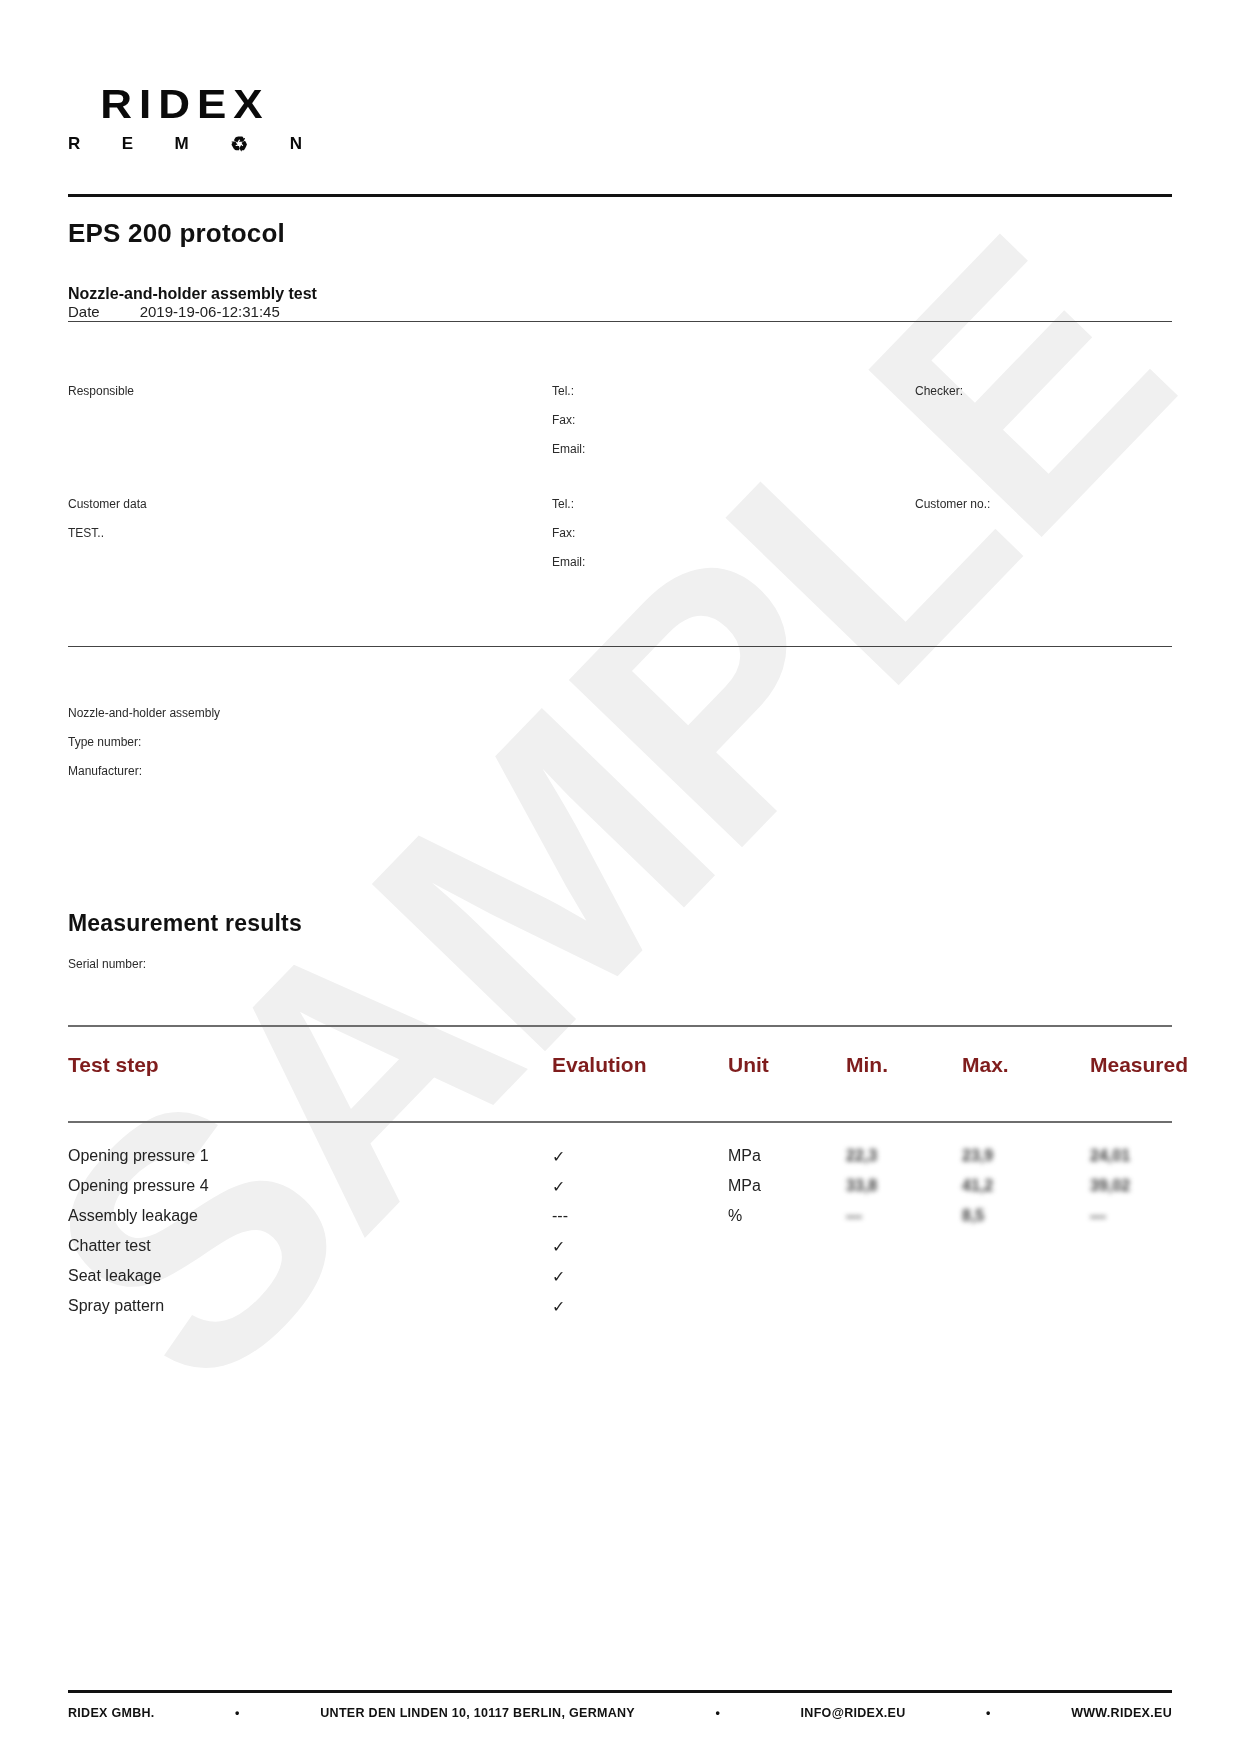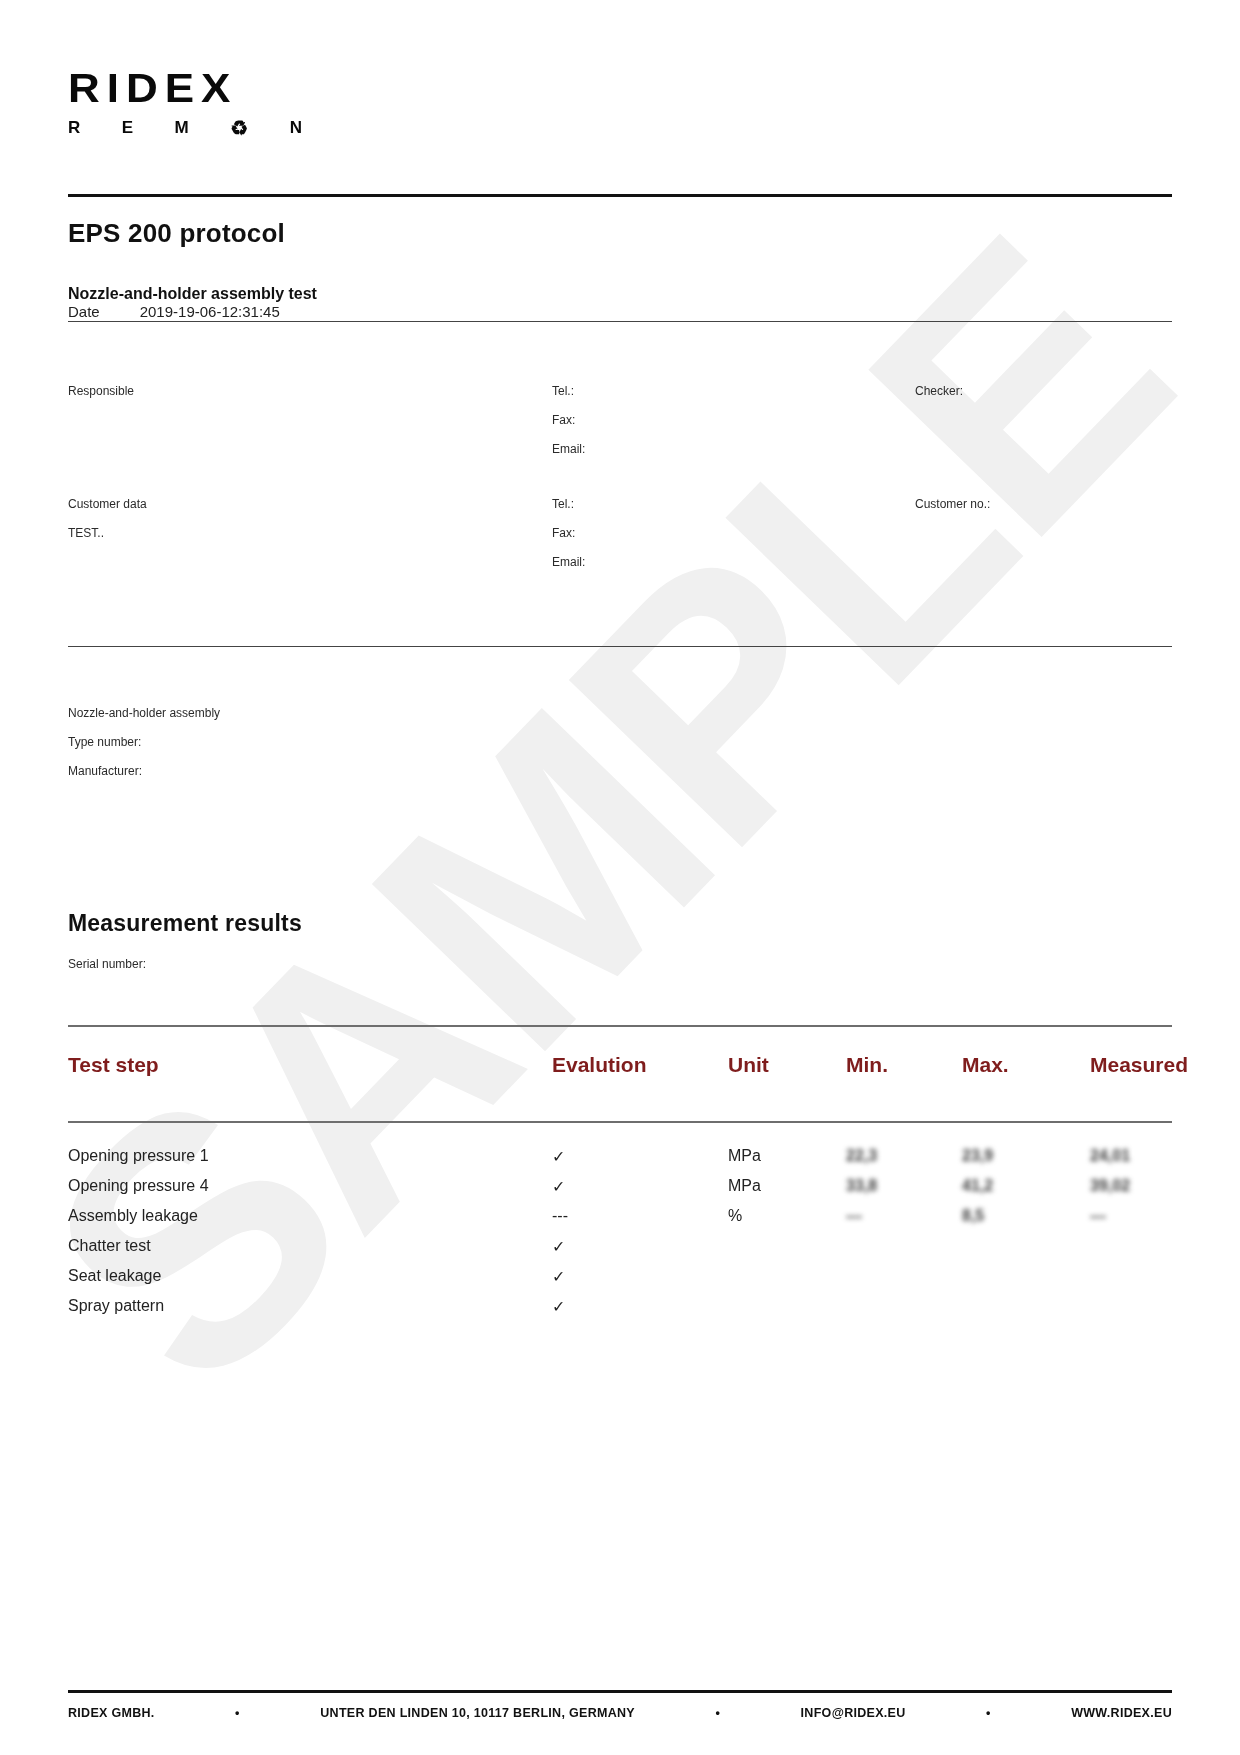--- a/index.html
+++ b/index.html
@@ -77,21 +77,21 @@
     font-size: 12.5px; font-weight: 700; color: #111111; letter-spacing: 0.3px;
   }
 </style>
 </head>
 <body>
 
 <div class="page">
 
   <div class="wm" style="color: rgb(240, 240, 240);">SAMPLE</div>
 
-  <div class="abs" style="left:68px; top:68px;">
+  <div class="abs" style="left:68px; top:84px;text-align:center;">
     <div class="logo-brand">RIDEX</div>
     <div class="logo-sub">
       <span>R</span>
       <span>E</span>
       <span>M</span>
       <span class="recycle">♻</span>
       <span>N</span>
     </div>
   </div>
 

